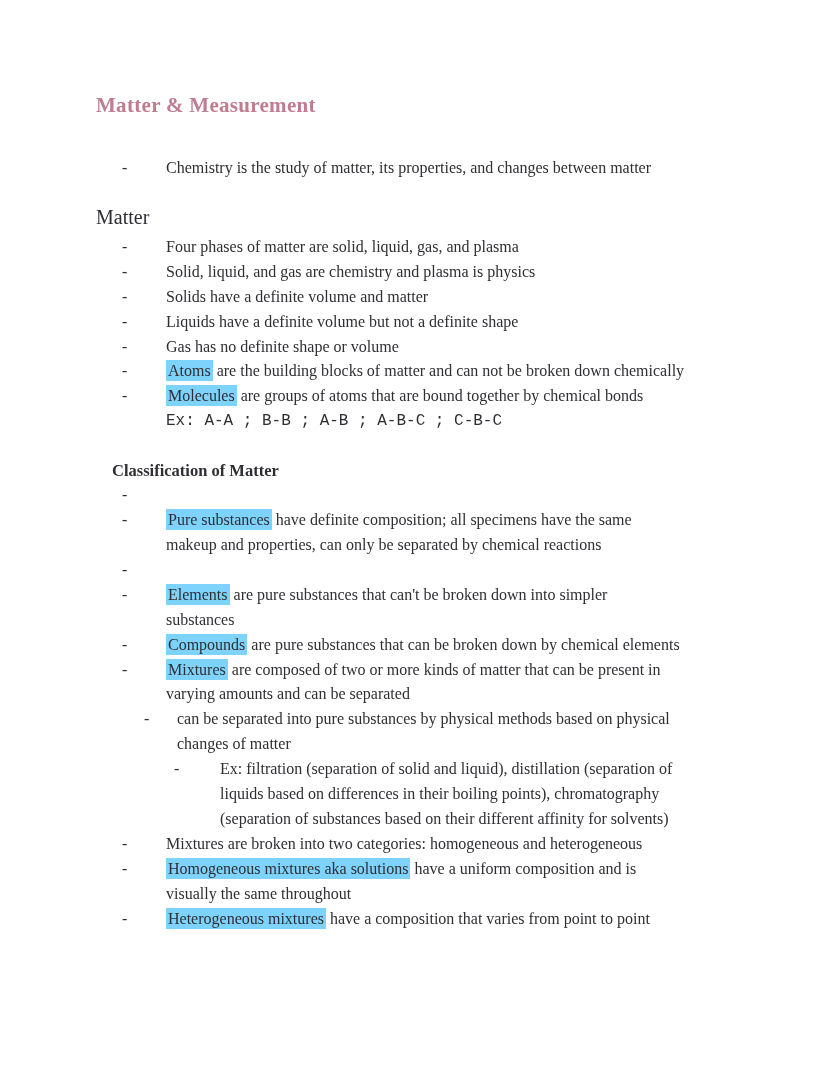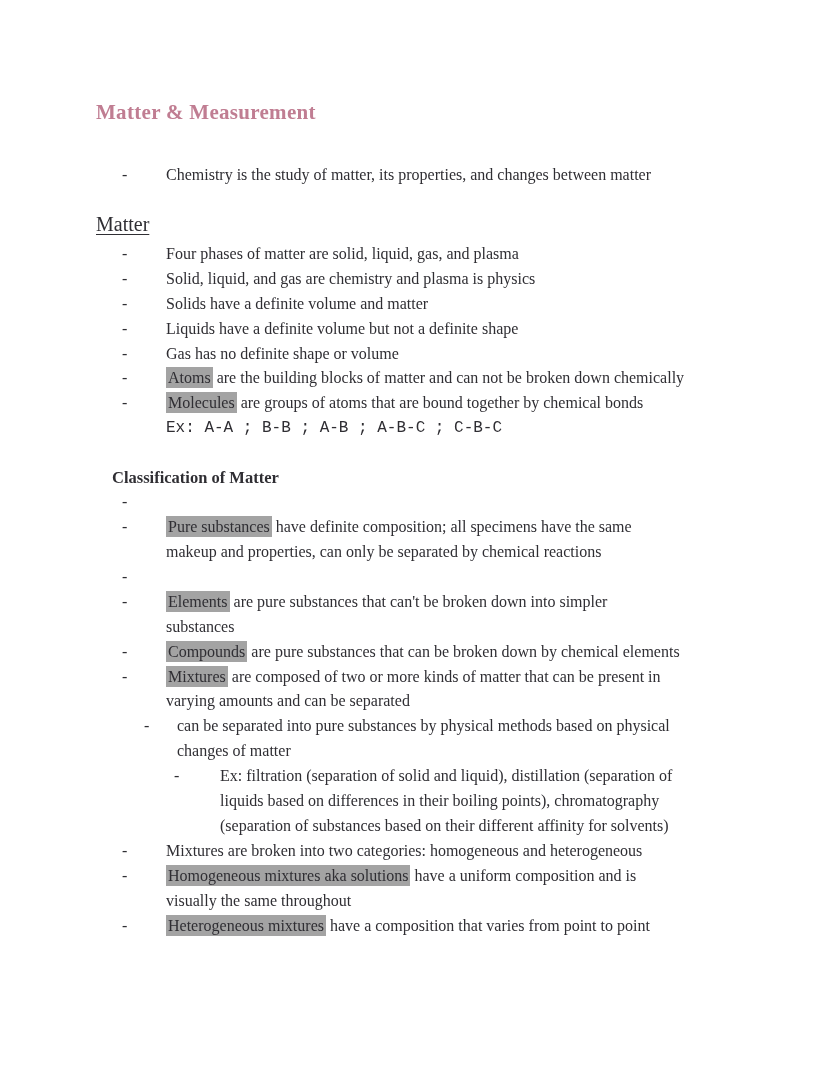--- a/index.html
+++ b/index.html
@@ -8,36 +8,35 @@
     width: 828px;
     height: 1071px;
     background: #ffffff;
     font-family: "Liberation Serif", serif;
     color: #2f2e33;
     overflow: hidden;
   }
   .content {
     position: absolute;
     left: 96px;
-    top: 99px;
+    top: 92px;
     width: 636px;
   }
   .doc-title {
     font-size: 21px;
     line-height: 26px;
     font-weight: bold;
     color: #c07d92;
     letter-spacing: 0.3px;
     margin: 0 0 38px 0;
   }
   .section-heading {
     font-size: 20px;
     line-height: 26px;
     font-weight: normal;
-    text-decoration: underline;
     text-underline-offset: 3px;
     text-decoration-thickness: 1px;
     margin: 23px 0 5px 0;
   }
   .sub-heading {
     font-size: 16.5px;
     line-height: 25px;
     font-weight: bold;
     margin: 24px 0 0 16px;
   }
@@ -50,21 +49,21 @@
   .li .dash { flex: none; }
   .l1 { padding-left: 26px; }
   .l1 .dash { width: 24px; }
   .l2 { padding-left: 48px; }
   .l2 .dash { width: 13px; }
   .l3 { padding-left: 78px; }
   .l3 .dash { width: 26px; }
   .cont { padding-left: 50px; font-family: Liberation Mono, monospace; }
   .txt { white-space: pre-wrap; margin-left: 20px; }
   .hl {
-    background-color: #a3a3a3;
+    background-color: #7dd3fc;
     padding: 2px 2px;
   }
 </style>
 </head>
 <body>
 
 <div class="page">
   <div class="content">
 
     <div class="doc-title">Matter &amp; Measurement</div>

